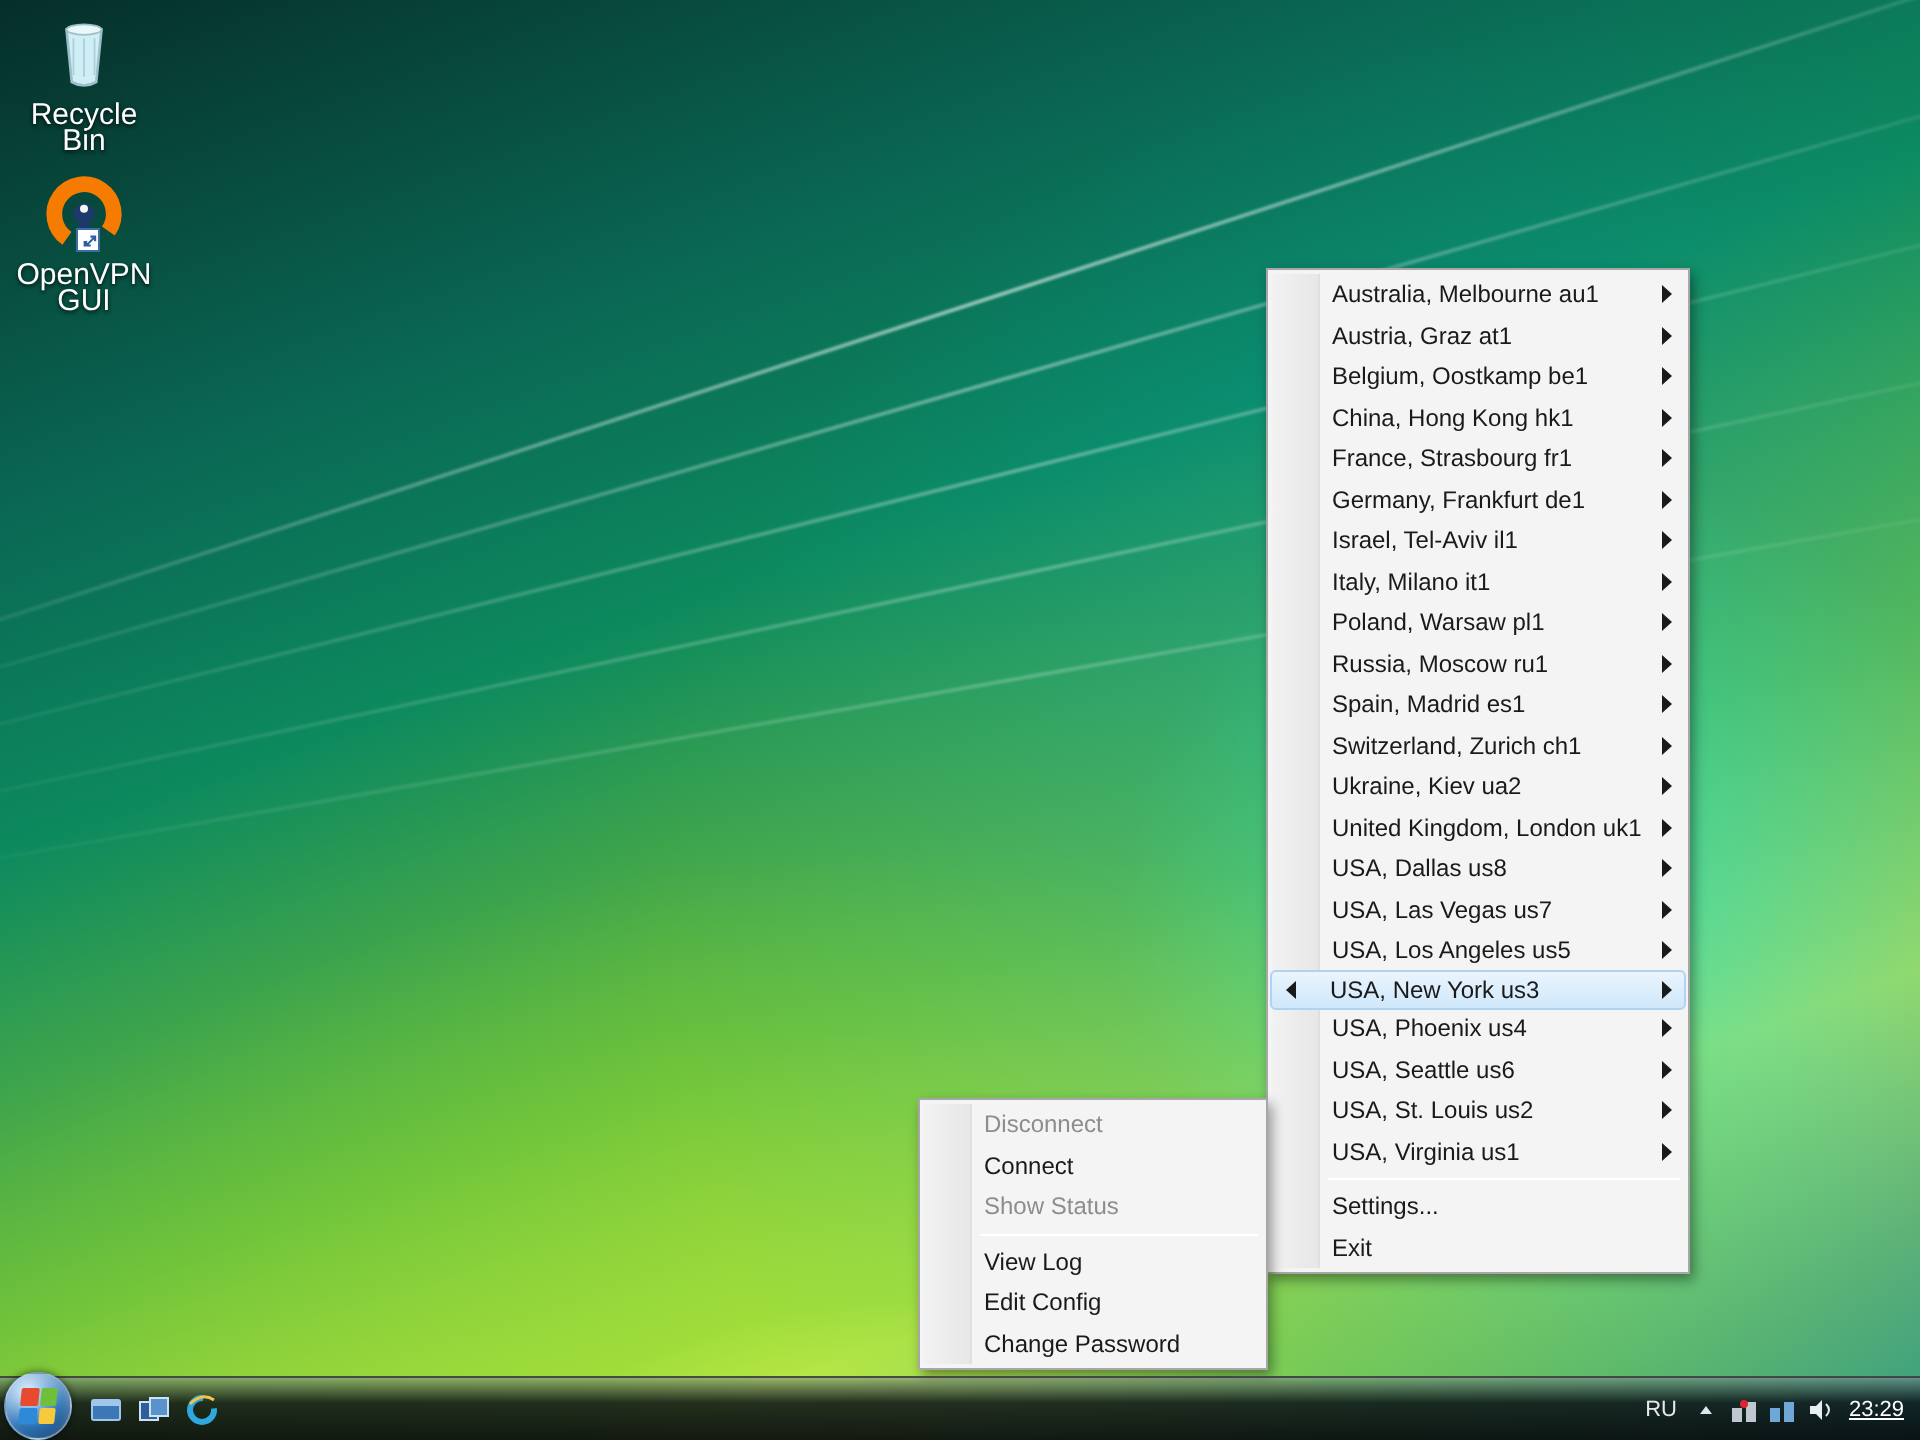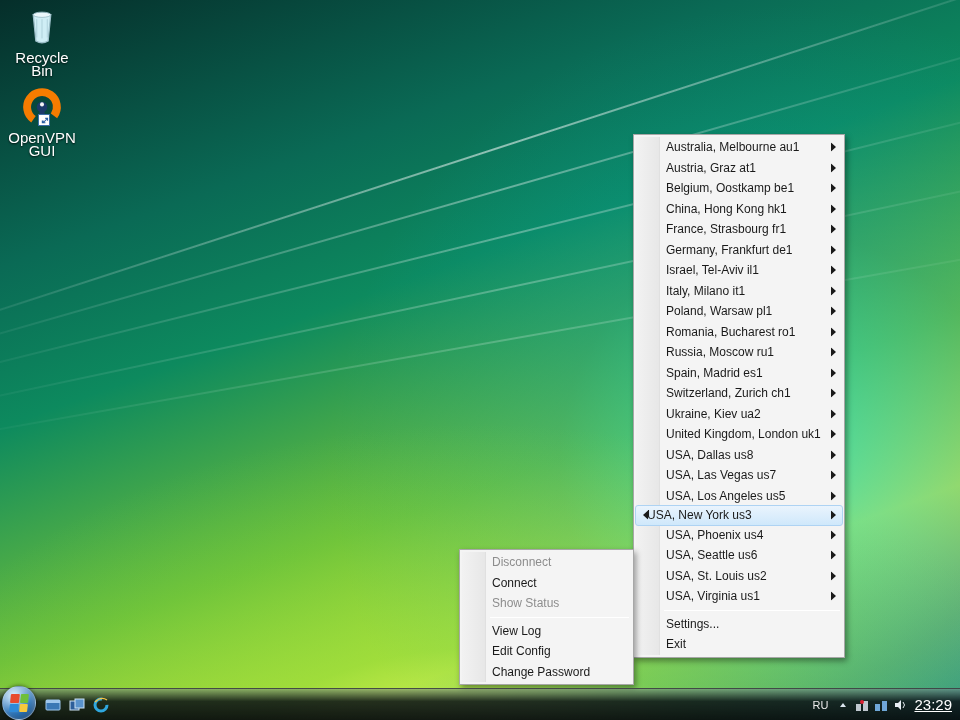--- a/index.html
+++ b/index.html
@@ -48,21 +48,21 @@
   .menu-item {
     position:relative; display:flex; align-items:center;
     height:20.5px; padding-left:30px; padding-right:18px;
     color:#1a1a1a; white-space:nowrap; cursor:default;
     z-index:1;
   }
   .menu-item.disabled { color:#8d8d8d; }
   .menu-item.highlight {
     background:linear-gradient(#eaf4fd,#cfe8fb);
     border:1px solid #aed3f3; border-radius:3px;
-    margin:-1px; padding-left:11px; padding-right:17px;align-items:center;
+    margin:-1px; padding-left:29px; padding-right:17px;align-items:center;
   }
   .menu-item .arrow {
     position:absolute; right:5px; top:50%; transform:translateY(-50%);
   }
   .menu-item .arrow svg, .arrow-left svg { width:7px; height:9px; display:block; }
   .menu-item.highlight .arrow-left { position:absolute; left:6px; top:50%; transform:translateY(-50%); }
   .menu-sep { position:relative; z-index:1; height:1px; margin:3px 2px 3px 28px; background:#d9d9d9; border-bottom:1px solid #fff; }
 
   .servers-menu { width:212px; top:134px; left:633px; }
   .servers-menu .menu-item { padding-right:22px; }
@@ -83,21 +83,21 @@
     margin-left:2px; margin-top:-4px; position:relative;
     display:flex; align-items:center; justify-content:center;
     box-shadow:0 0 4px rgba(0,0,0,.6), inset 0 4px 8px rgba(255,255,255,.4);
   }
   .start-orb .flag { width:18px; height:18px; display:grid; grid-template:1fr 1fr/1fr 1fr; gap:1px; transform:skewX(-6deg); }
   .start-orb .flag span{ border-radius:1px; }
   .ql { display:flex; gap:2px; margin-left:6px; }
   .ql .qbtn { width:22px; height:22px; display:flex; align-items:center; justify-content:center; border-radius:2px; }
   .tray { position:absolute; right:6px; display:flex; align-items:center; gap:4px; color:#fff; }
   .lang { padding:1px 3px; font-size:11px; color:#e8e8e8; }
-  .clock { font-size:15px; color:#fff; padding:0 2px;text-decoration:underline; }
+  .clock { font-size:11px; color:#fff; padding:0 2px;text-decoration:underline; }
   .tray-icons { display:flex; gap:3px; align-items:center; }
   .tray-icons span{ width:16px; height:16px; display:flex; align-items:center; justify-content:center; }
 </style>
 </head>
 <body>
 
 <div class="desktop">
   <div class="streak s1"></div>
     <div class="streak s2"></div>
     <div class="streak s3"></div>
@@ -200,28 +200,20 @@
         </div>
         <div class="menu-item">
           <span>Poland, Warsaw pl1</span>
           <span class="arrow">
             <svg viewBox="0 0 7 9">
               <path d="M1 0 L6 4.5 L1 9 Z" fill="#1a1a1a"></path>
             </svg>
           </span>
         </div>
         <div class="menu-item">
-          <span>Romania, Bucharest ro1</span>
-          <span class="arrow">
-            <svg viewBox="0 0 7 9">
-              <path d="M1 0 L6 4.5 L1 9 Z" fill="#1a1a1a"></path>
-            </svg>
-          </span>
-        </div>
-        <div class="menu-item">
           <span>Russia, Moscow ru1</span>
           <span class="arrow">
             <svg viewBox="0 0 7 9">
               <path d="M1 0 L6 4.5 L1 9 Z" fill="#1a1a1a"></path>
             </svg>
           </span>
         </div>
         <div class="menu-item">
           <span>Spain, Madrid es1</span>
           <span class="arrow">

